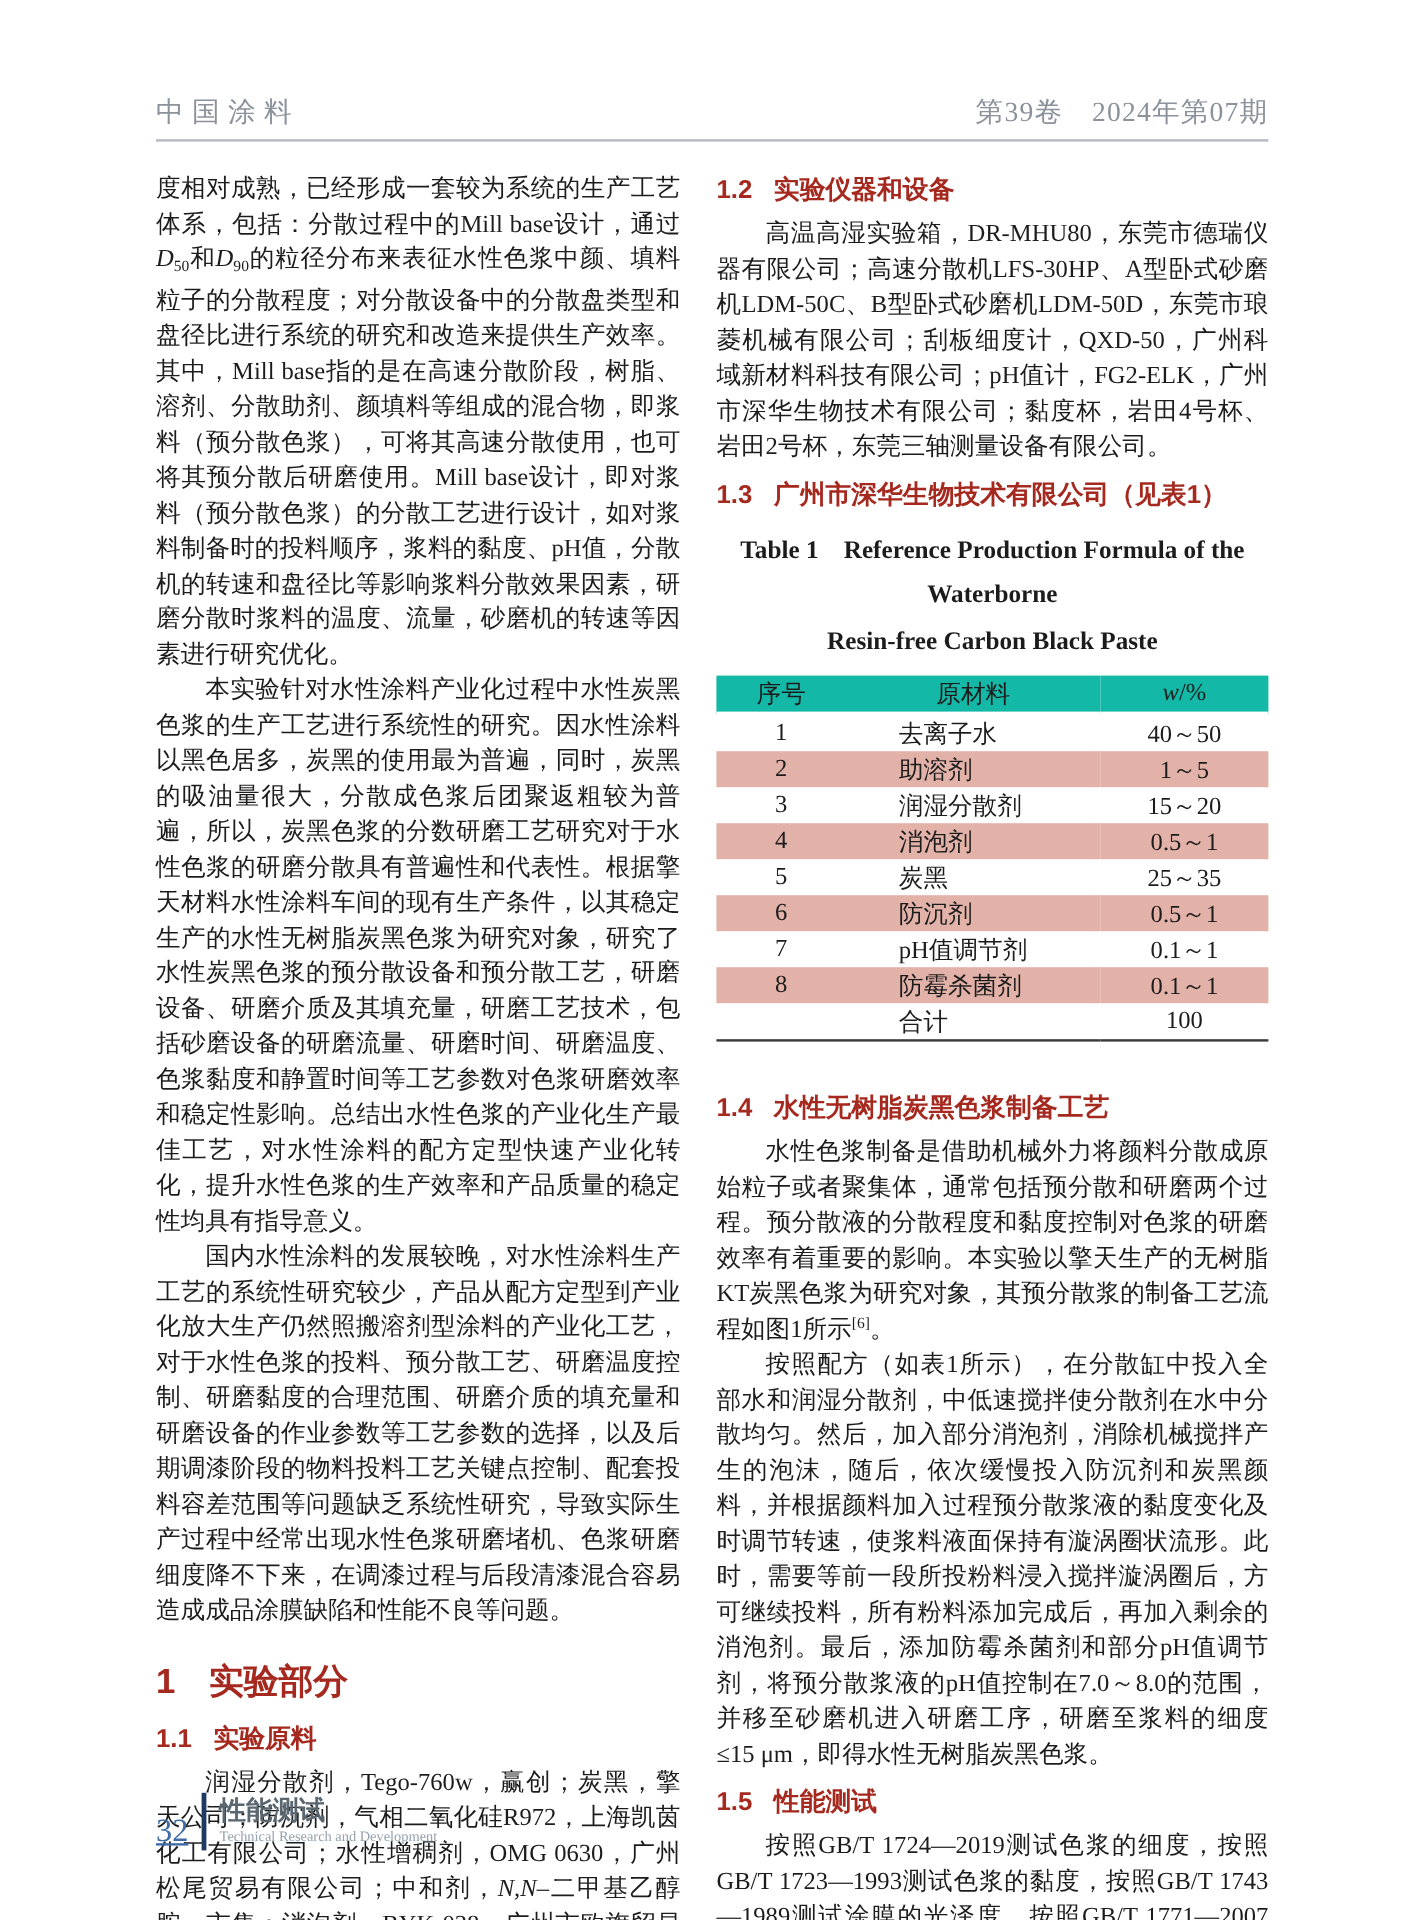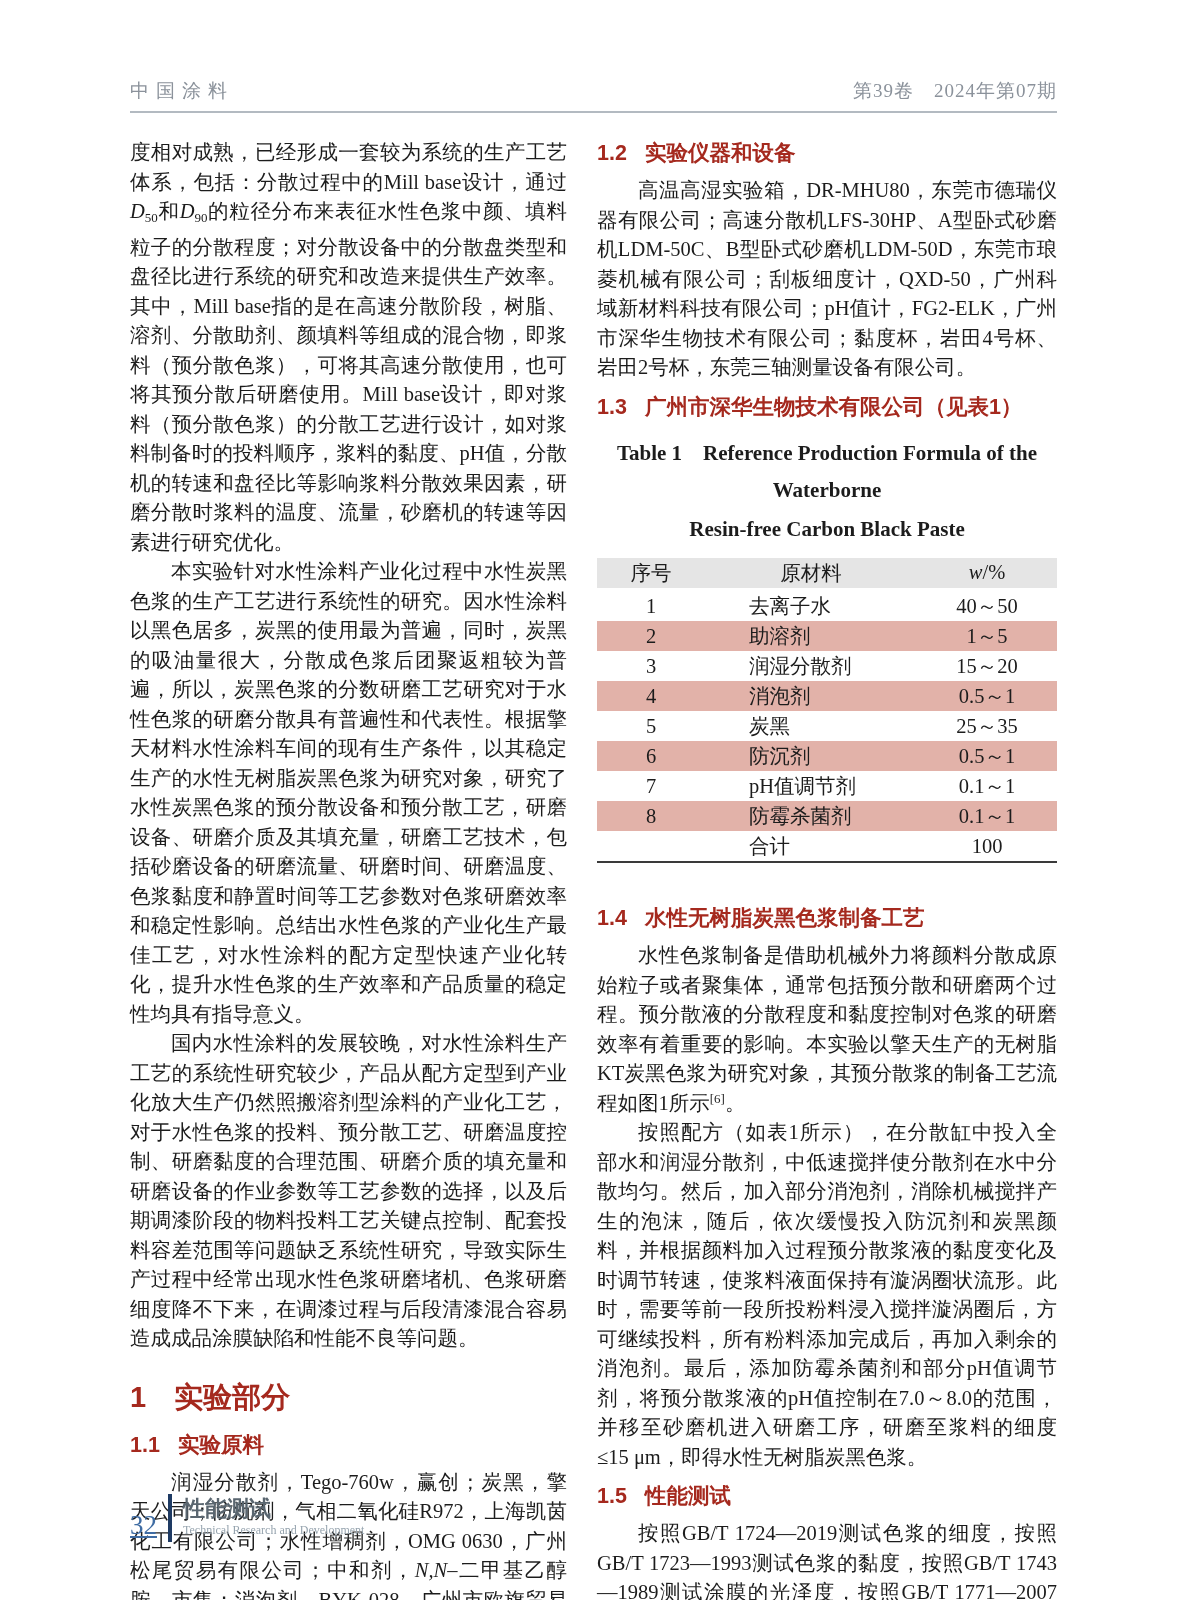--- a/index.html
+++ b/index.html
@@ -16,21 +16,21 @@
   
   .page-header {
     margin: 0 130px;
     padding-top: 78px;
     padding-bottom: 7px;
     border-bottom: 2px solid #b3bac1;
     display: flex;
     justify-content: space-between;
     align-items: flex-end;
     color: #8b929b;
-    font-size: 19px;
+    font-size: 23px;
   }
   .journal-title { letter-spacing: 7px; }
   .issue-info { letter-spacing: 1px; }
 
   
   .columns {
     margin: 25px 130px 0;
     display: flex;
     gap: 30px;
   }
@@ -87,21 +87,21 @@
     margin: 2px 0 0;
   }
   table.formula {
     width: 100%;
     border-collapse: collapse;
     margin-top: 10px;
     font-size: 20.5px;
     border-bottom: 2px solid #3a3a3a;
   }
   table.formula th {
-    background: #e5e5e5;
+    background: #14b8a6;
     font-weight: normal;
     height: 32px;
     border-bottom: 3px solid #ffffff;
   }
   table.formula td { height: 30px; }
   table.formula tr.alt td { background: #e2b2a9; }
   table.formula th:nth-child(1), table.formula td:nth-child(1) { width: 108px; text-align: center; }
   table.formula th:nth-child(2) { width: 212px; text-align: center; }
   table.formula td:nth-child(2) { width: 212px; text-align: left; padding-left: 44px; }
   table.formula th:nth-child(3), table.formula td:nth-child(3) { text-align: center; }

